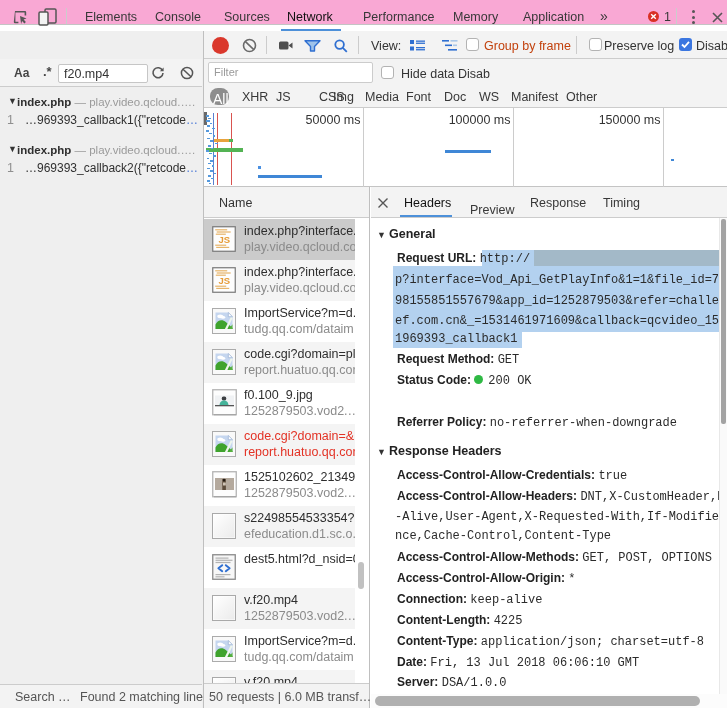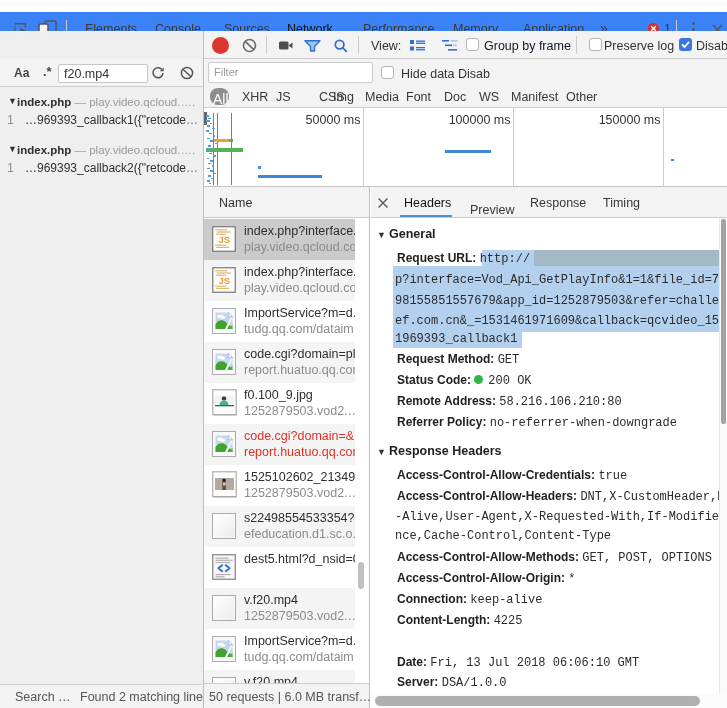--- a/index.html
+++ b/index.html
@@ -6,21 +6,21 @@
   html,body { width:727px; height:708px; overflow:hidden; }
   body { font-family:"Liberation Sans", sans-serif; position:relative; background:#fff; }
   .abs { position:absolute; }
   .mono { font-family:"Liberation Mono", monospace; }
   .line { position:absolute; white-space:pre; }
 </style>
 </head>
 <body>
 <div class="abs" id="root" style="left:0;top:0;width:727px;height:708px;"></div>
 
-<div class="abs" id="topbar" style="left:0;top:12px;width:727px;height:31px;background:#3b82f6;border-bottom:1px solid #c4c4c4;">
+<div class="abs" id="topbar" style="left:0;top:0;width:727px;height:25px;background:#f9a8d4;border-bottom:1px solid #c4c4c4;">
 
   <svg class="abs" style="left:12px;top:9px;" width="17" height="17" viewBox="0 0 17 17">
     <path d="M3 2 h10 a1.2 1.2 0 0 1 1.2 1.2 v3.3 h-1.6 v-3 h-9.2 v9.2 h3 v1.6 h-3.4 a1.2 1.2 0 0 1 -1.2 -1.2 z" fill="#565656"></path>
     <path d="M8 7 l6.5 2.6 -2.9 1 2.3 2.3 -1.5 1.5 -2.3 -2.3 -1 2.9 z" fill="#565656"></path>
   </svg>
 
   <svg class="abs" style="left:38px;top:8px;" width="19" height="18" viewBox="0 0 19 18">
     <rect x="7" y="1" width="11" height="14" rx="1.2" fill="none" stroke="#565656" stroke-width="1.5"></rect>
     <rect x="1" y="4" width="9" height="13" rx="1.2" fill="#f3f3f3" stroke="#565656" stroke-width="1.5"></rect>
   </svg>
@@ -120,21 +120,21 @@
         <rect x="6" y="9.1" width="9" height="1.3" fill="#2f6fd1"></rect>
     </svg>
     <svg class="abs" style="left:238px;top:9px;" width="16" height="11" viewBox="0 0 16 11">
       <rect x="0" y="0" width="7" height="1.6" fill="#2f6fd1"></rect>
         <rect x="8.5" y="0" width="7" height="1.6" fill="#a9c7e8"></rect>
       <rect x="3" y="4.5" width="7" height="1.6" fill="#2f6fd1"></rect>
         <rect x="11" y="4.5" width="4" height="1.6" fill="#a9c7e8"></rect>
       <rect x="6" y="9" width="9" height="1.6" fill="#2f6fd1"></rect>
     </svg>
     <div class="abs" style="left:262px;top:7px;width:13px;height:13px;background:#fff;border:1px solid #b3b3b3;border-radius:3px;"></div>
-    <div class="line" style="left:280px;top:8px;font-size:12.5px;color:#0f172a;">Group by frame</div>
+    <div class="line" style="left:280px;top:8px;font-size:12.5px;color:#c2410c;">Group by frame</div>
     <div class="abs" style="left:372px;top:5px;width:1px;height:18px;background:#ccc;"></div>
     <div class="abs" style="left:385px;top:7px;width:13px;height:13px;background:#fff;border:1px solid #b3b3b3;border-radius:3px;"></div>
     <div class="line" style="left:400px;top:8px;font-size:12.5px;color:#333;">Preserve log</div>
     <div class="abs" style="left:475px;top:7px;width:13px;height:13px;background:#3b76e0;border-radius:3px;"></div>
     <svg class="abs" style="left:475px;top:7px;" width="13" height="13" viewBox="0 0 13 13">
       <path d="M3 6.5 L5.5 9 L10 3.8" stroke="#fff" stroke-width="1.8" fill="none"></path>
     </svg>
     <div class="line" style="left:492px;top:8px;font-size:12.5px;color:#333;">Disab</div>
   </div>
 
@@ -411,32 +411,32 @@
 <div class="abs" style="left:22px;top:112.5px;width:129px;height:16px;background:#b3d1ef;"></div>
 <div class="line" style="left:6px;top:10.5px;font-size:9px;color:#333;">▼</div>
 <div class="line" style="left:18px;top:7.5px;font-size:12.5px;font-weight:bold;color:#222;">General</div>
 <div class="line" style="left:26px;top:32px;font-size:12px;"><span style="font-weight:bold;color:#222;">Request URL: </span><span class="mono" style="font-size:12px;color:#2b2b2b;">http://</span></div>
 <div class="line mono" style="left:24px;top:54px;font-size:12px;color:#2b2b2b;">p?interface=Vod_Api_GetPlayInfo&amp;1=1&amp;file_id=74</div>
 <div class="line mono" style="left:24px;top:74.5px;font-size:12px;color:#2b2b2b;">98155851557679&amp;app_id=1252879503&amp;refer=challen</div>
 <div class="line mono" style="left:24px;top:94.5px;font-size:12px;color:#2b2b2b;">ef.com.cn&amp;_=1531461971609&amp;callback=qcvideo_153</div>
 <div class="line mono" style="left:24px;top:113px;font-size:12px;color:#2b2b2b;">1969393_callback1</div>
 <div class="line" style="left:26px;top:132.5px;font-size:12px;"><span style="font-weight:bold;color:#222;">Request Method: </span><span class="mono" style="font-size:12px;color:#2b2b2b;">GET</span></div>
 <div class="line" style="left:26px;top:153.5px;font-size:12px;"><span style="font-weight:bold;color:#222;">Status Code: </span><span style="display:inline-block;width:9px;height:9px;border-radius:50%;background:#2fb944;margin-right:5px;"></span><span class="mono" style="font-size:12px;color:#2b2b2b;">200 OK</span></div>
-<div class="line" style="left:26px;top:175px;font-size:12px;"><span style="font-weight:bold;color:#222;">Remote Address: </span><span class="mono" style="font-size:12px;color:#2b2b2b;">58.216.106.210:80</span></div>
 <div class="line" style="left:26px;top:196px;font-size:12px;"><span style="font-weight:bold;color:#222;">Referrer Policy: </span><span class="mono" style="font-size:12px;color:#2b2b2b;">no-referrer-when-downgrade</span></div>
 <div class="line" style="left:6px;top:228px;font-size:9px;color:#333;">▼</div>
 <div class="line" style="left:18px;top:225px;font-size:12.5px;font-weight:bold;color:#222;">Response Headers</div>
 <div class="line" style="left:26px;top:248.5px;font-size:12px;"><span style="font-weight:bold;color:#222;">Access-Control-Allow-Credentials: </span><span class="mono" style="font-size:12px;color:#2b2b2b;">true</span></div>
 <div class="line" style="left:26px;top:269.5px;font-size:12px;"><span style="font-weight:bold;color:#222;">Access-Control-Allow-Headers: </span><span class="mono" style="font-size:12px;color:#2b2b2b;">DNT,X-CustomHeader,K</span></div>
 <div class="line mono" style="left:24px;top:290.5px;font-size:12px;color:#2b2b2b;">-Alive,User-Agent,X-Requested-With,If-Modified-S</div>
 <div class="line mono" style="left:24px;top:310px;font-size:12px;color:#2b2b2b;">nce,Cache-Control,Content-Type</div>
 <div class="line" style="left:26px;top:352px;font-size:12px;"><span style="font-weight:bold;color:#222;">Access-Control-Allow-Origin: </span><span class="mono" style="font-size:12px;color:#2b2b2b;">*</span></div>
 <div class="line" style="left:26px;top:331px;font-size:12px;"><span style="font-weight:bold;color:#222;">Access-Control-Allow-Methods: </span><span class="mono" style="font-size:12px;color:#2b2b2b;">GET, POST, OPTIONS</span></div>
 <div class="line" style="left:26px;top:372.5px;font-size:12px;"><span style="font-weight:bold;color:#222;">Connection: </span><span class="mono" style="font-size:12px;color:#2b2b2b;">keep-alive</span></div>
 <div class="line" style="left:26px;top:393.5px;font-size:12px;"><span style="font-weight:bold;color:#222;">Content-Length: </span><span class="mono" style="font-size:12px;color:#2b2b2b;">4225</span></div>
+<div class="line" style="left:26px;top:414.5px;font-size:12px;"><span style="font-weight:bold;color:#222;">Content-Type: </span><span class="mono" style="font-size:12px;color:#2b2b2b;">application/json; charset=utf-8</span></div>
 <div class="line" style="left:26px;top:435.5px;font-size:12px;"><span style="font-weight:bold;color:#222;">Date: </span><span class="mono" style="font-size:12px;color:#2b2b2b;">Fri, 13 Jul 2018 06:06:10 GMT</span></div>
 <div class="line" style="left:26px;top:456px;font-size:12px;"><span style="font-weight:bold;color:#222;">Server: </span><span class="mono" style="font-size:12px;color:#2b2b2b;">DSA/1.0.0</span></div>
 </div>
 
   <div class="abs" style="left:348px;top:31px;width:8px;height:490px;background:#fafafa;border-left:1px solid #e8e8e8;"></div>
   <div class="abs" style="left:350px;top:32px;width:4.5px;height:205px;background:#a3a3a3;border-radius:2px;"></div>
 
   <div class="abs" style="left:0;top:507px;width:356px;height:14px;background:#fcfcfc;">
     <div class="abs" style="left:4px;top:2px;width:325px;height:10px;background:#b0b0b0;border-radius:5px;"></div>
   </div>

